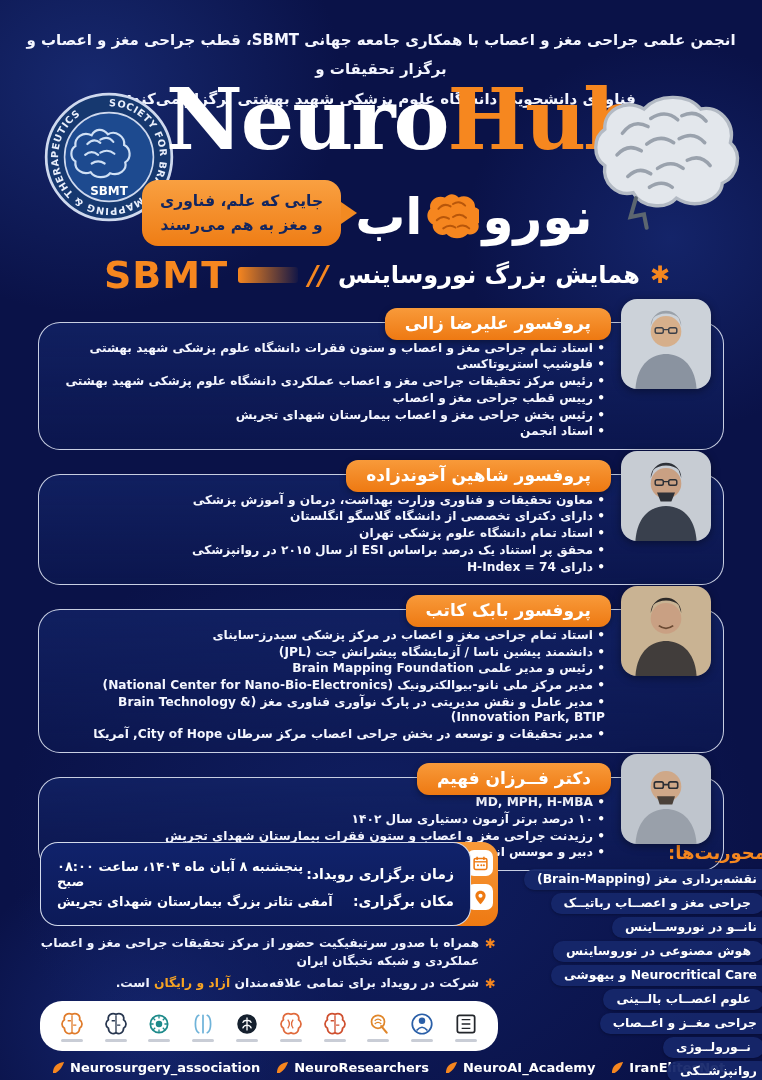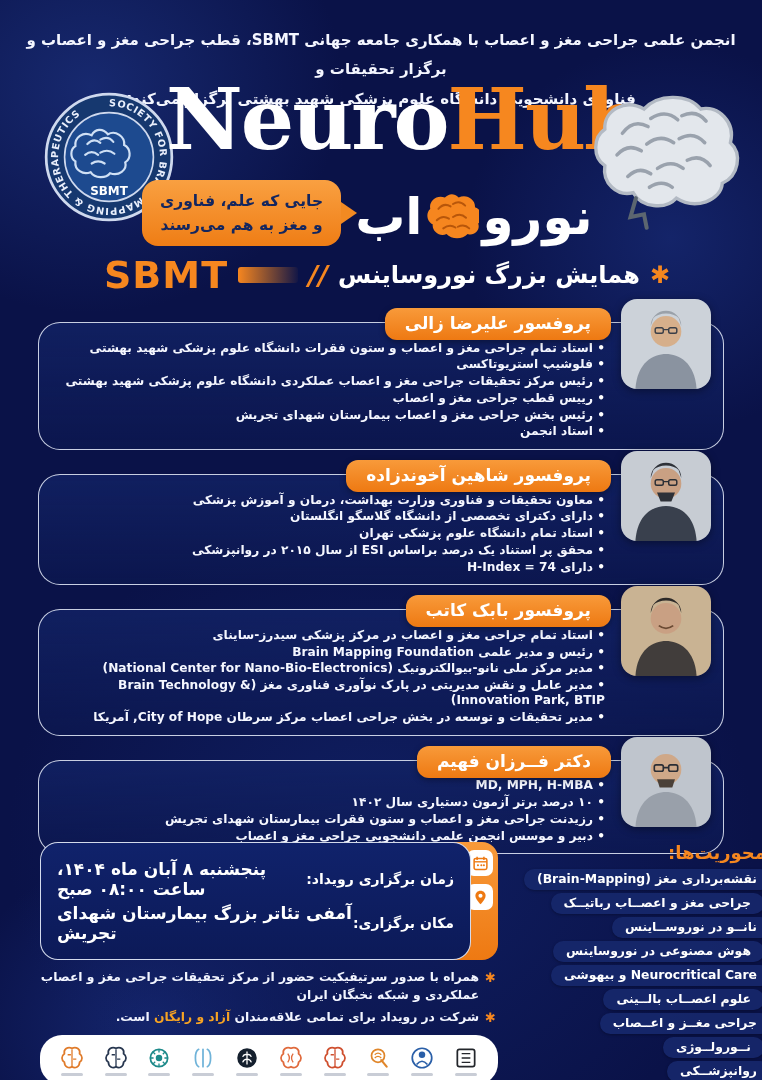--- a/index.html
+++ b/index.html
@@ -63,21 +63,21 @@
   .p4{--pbg:#bfc5cd;--pskin:#cfa888;--psuit:#99a0aa;--phair:rgba(0,0,0,0);}
   
   .bottom{position:absolute;top:842px;left:0;right:0;bottom:0;display:flex;direction:ltr;}
   .b-left{width:458px;margin-left:40px;}
   
   .event{display:flex;direction:ltr;min-height:80px;}
   .event .panel{flex:1;z-index:2;border:1.6px solid rgba(233,239,252,0.9);border-radius:18px;
     background:linear-gradient(180deg,#10226b,#0c1a58);padding:12px 16px;direction:rtl;}
   .event .row{display:flex;justify-content:space-between;align-items:center;margin:4px 0;}
   .event .lbl{font-size:14px;font-weight:bold;color:#fff;white-space:nowrap;}
-  .event .val{font-size:17px;font-weight:bold;color:#ffffff;text-align:left;}
+  .event .val{font-size:13px;font-weight:bold;color:#ffffff;text-align:left;}
   .event .tab{width:44px;margin-left:-22px;border-radius:0 16px 16px 0;
     background:linear-gradient(180deg,#f89a3a,#ee7912);display:flex;flex-direction:column;
     align-items:flex-end;gap:8px;padding:8px 5px 8px 0;}
   .tile{width:26px;height:26px;border-radius:7px;background:#fff;display:flex;
     align-items:center;justify-content:center;}
   .tile svg{width:17px;height:17px;}
   
   .notes{margin-top:8px;padding-right:2px;}
   .note{display:flex;direction:rtl;gap:6px;align-items:flex-start;margin:3px 0;
     font-size:12.3px;font-weight:bold;line-height:1.5;color:#f2f5ff;}
@@ -249,20 +249,21 @@
         <svg viewBox="0 0 100 100" preserveAspectRatio="xMidYMax slice">
           <rect width="100" height="100" style="fill:var(--pbg)"></rect>
           <circle cx="50" cy="36" r="17" style="fill:var(--pskin)"></circle>
           <path d="M33 30 a17 17 0 0 1 34 0 l-3 -9 a17 11 0 0 0 -28 0 Z" style="fill:var(--phair)"></path>
           <path d="M16 100 C18 70 36 61 50 61 C64 61 82 70 84 100 Z" style="fill:var(--psuit)"></path>
           <path d="M42 44 q8 6 16 0" stroke="#6b4a33" stroke-width="2" fill="none"></path>
         </svg>
       </div>
       <ul class="creds">
           <li>استاد تمام جراحی مغز و اعصاب در مرکز پزشکی سیدرز-ساینای</li>
+          <li>دانشمند پیشین ناسا / آزمایشگاه پیشرانش جت (JPL)</li>
           <li>رئیس و مدیر علمی Brain Mapping Foundation</li>
           <li>مدیر مرکز ملی نانو-بیوالکترونیک (National Center for Nano-Bio-Electronics)</li>
           <li>مدیر عامل و نقش مدیریتی در پارک نوآوری فناوری مغز (Brain Technology &amp; Innovation Park, BTIP)</li>
           <li>مدیر تحقیقات و توسعه در بخش جراحی اعصاب مرکز سرطان City of Hope, آمریکا</li>
         </ul>
     </div>
 
     <div class="card rtl">
       <div class="pill">دکتر فــرزان فهیم</div>
       <div class="photo p4">

